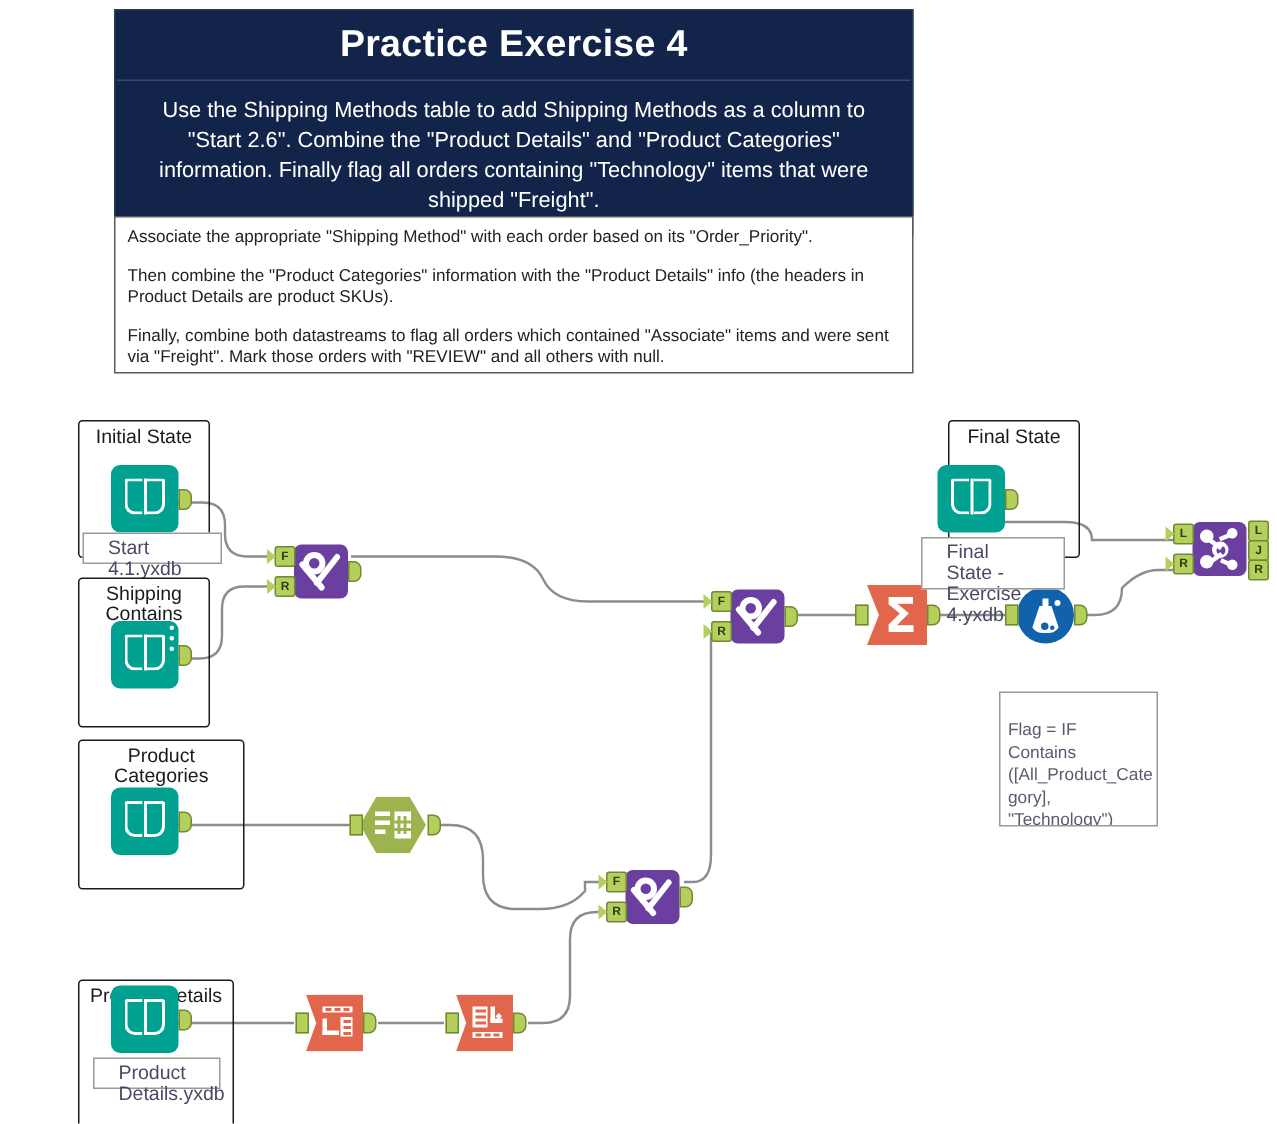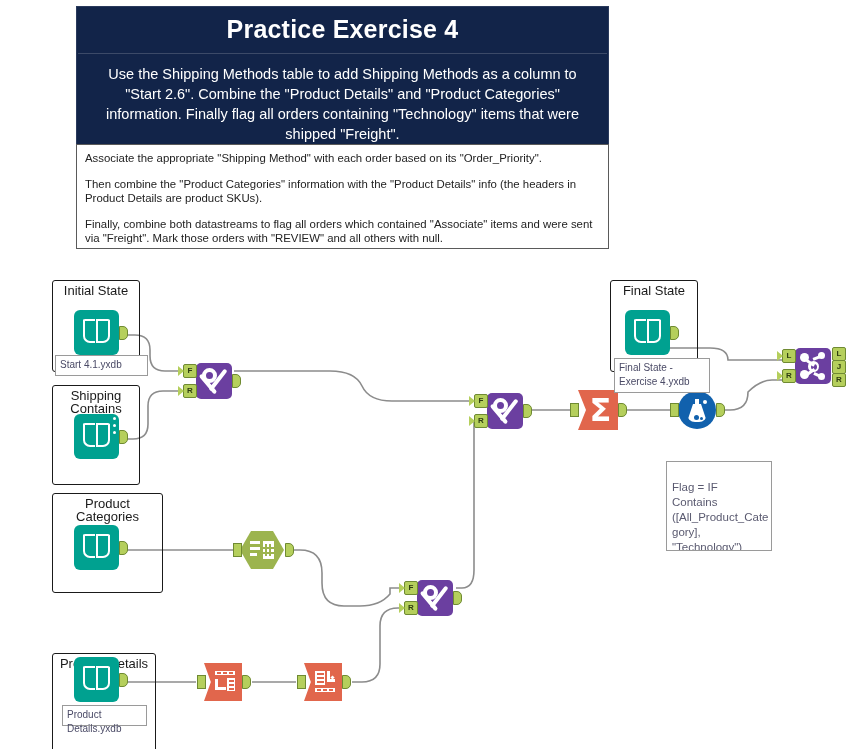--- a/index.html
+++ b/index.html
@@ -207,24 +207,24 @@
   }
   .ico-formula .bub{position:absolute;border-radius:50%;background:#1161ad;}
   .ico-formula .bub2{position:absolute;border-radius:50%;background:#ffffff;}
 
   
   .label-box{
     position:absolute;
     background:#ffffff;
     border:1px solid #9a9a9a;
     box-sizing:border-box;
-    font-size:10px;
+    font-size:13px;
     line-height:14px;
     color:#4a4a66;
-    padding:2px 4px;
+    padding:2px 16px;
   }
   .annot-box{
     position:absolute;
     background:#ffffff;
     border:1px solid #9a9a9a;
     box-sizing:border-box;
     font-size:11.5px;
     line-height:15px;
     color:#5a5a70;
     padding:18px 5px;
@@ -457,21 +457,21 @@
     <div class="anchor out" style="left:38px;top:12px;"></div>
   </div>
 
   <div class="annot-box" style="left:666px;top:186px;width:106px;height:90px;">Flag = IF Contains
 ([All_Product_Cate
 gory],
 "Technology")
    AND Contains
 ([All Sh...</div>
 
-  <div class="container-box" style="left:610px;top:22px;width:88px;height:92px;padding-left:18px;">
+  <div class="container-box" style="left:632px;top:22px;width:88px;height:92px;padding-left:18px;">
     <div class="container-title">Final State</div>
   </div>
   <div class="tool" style="left:625px;top:52px;">
     <div class="ico-input">
       <div class="pages">
           <div class="pg l"></div>
           <div class="spine"></div>
           <div class="pg r"></div>
         </div>
     </div>

